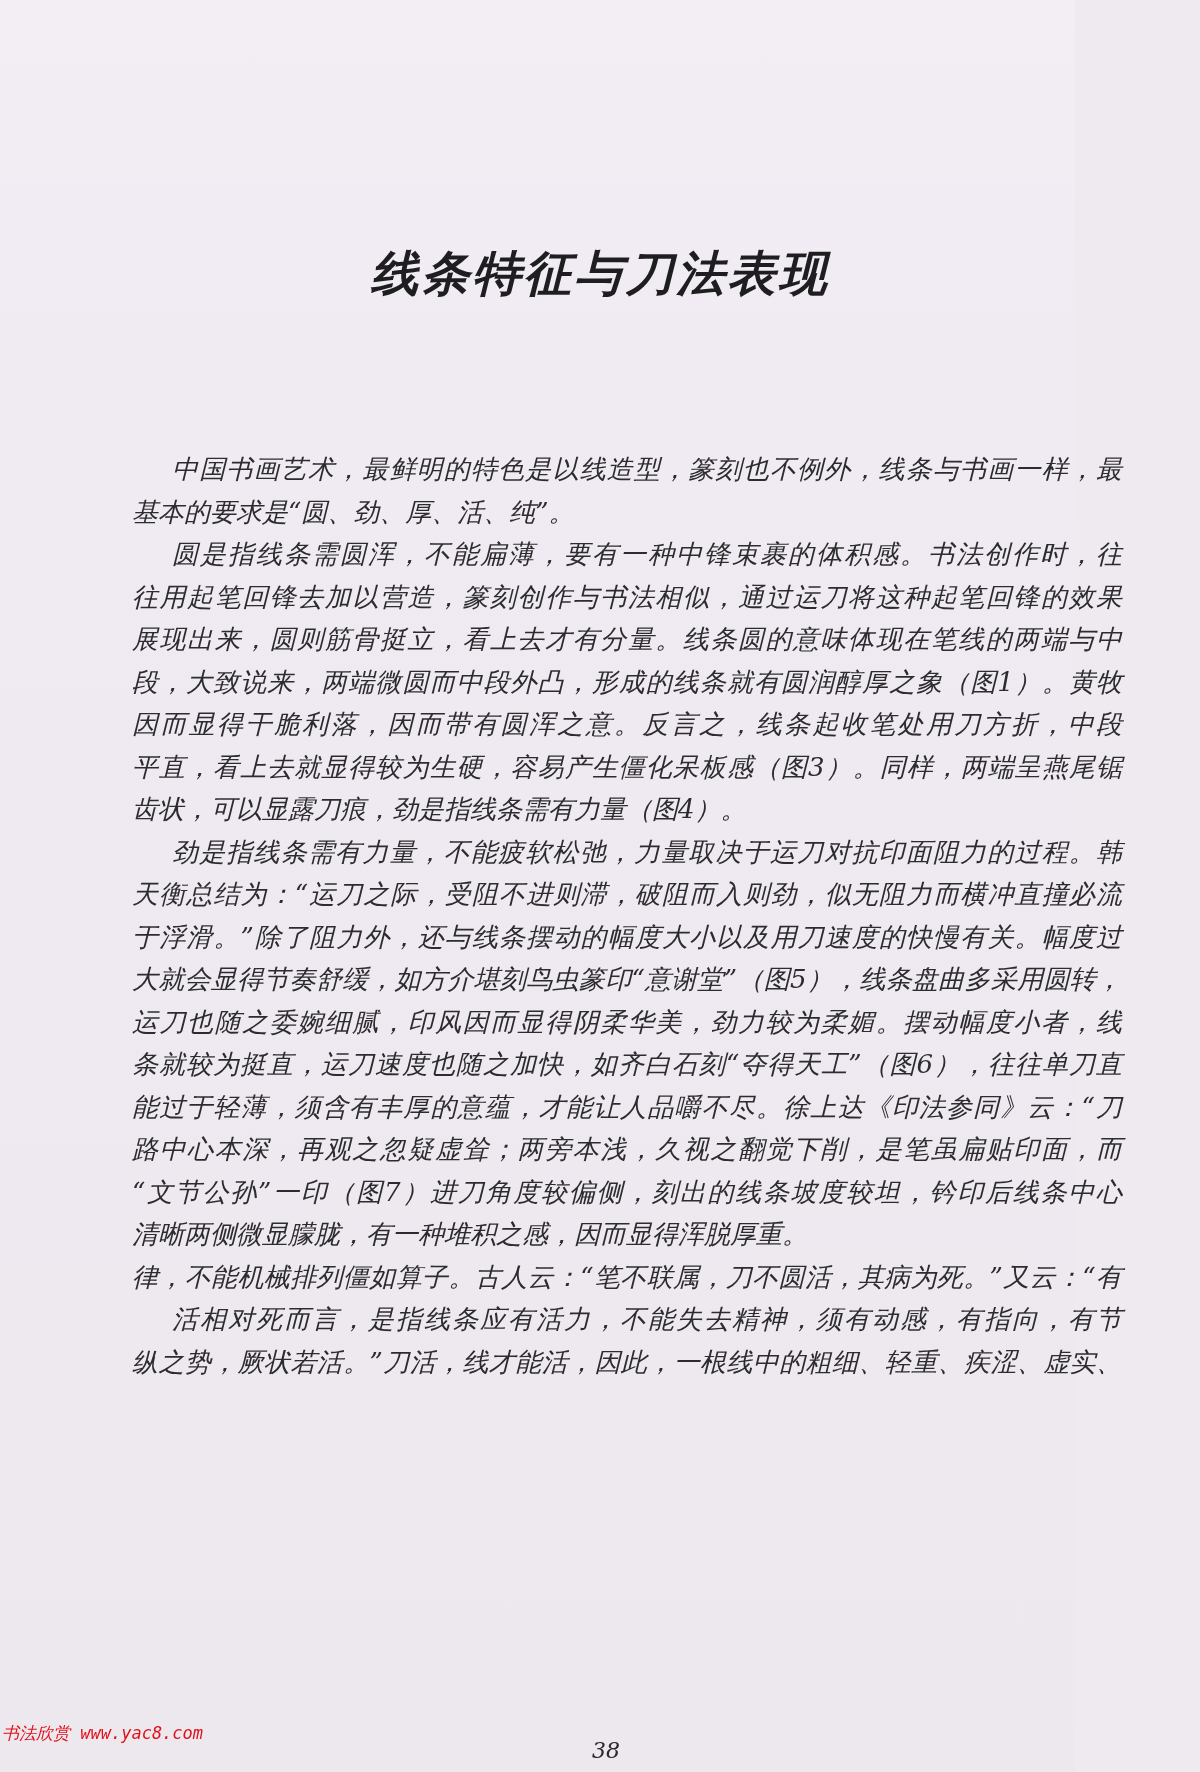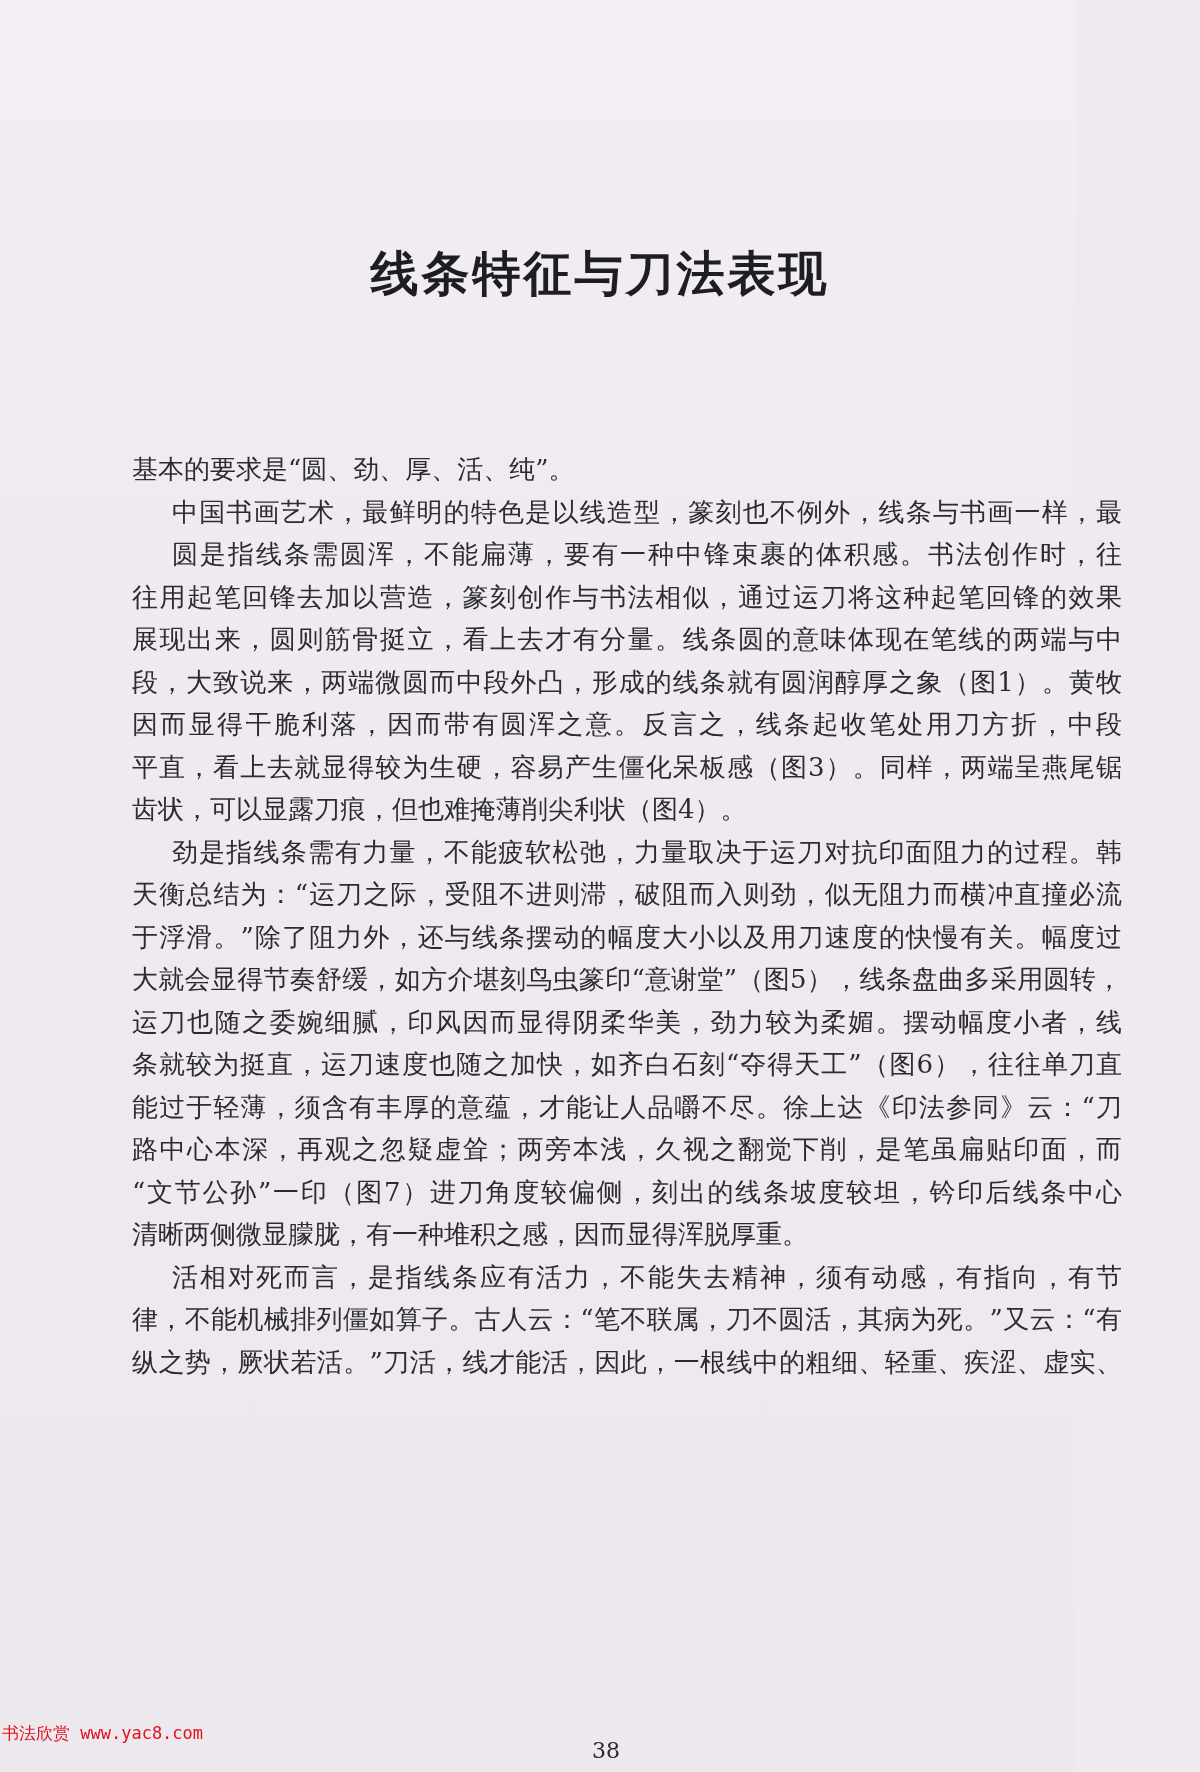--- a/index.html
+++ b/index.html
@@ -13,20 +13,21 @@
       position: relative;
       overflow: hidden;
       font-family: "DejaVu Serif", "Liberation Serif", serif;
       color: #2a2a2c;
     }
     .page {
       position: absolute;
       left: 0; top: 0;
       width: 1075px; height: 1772px;
       background: linear-gradient(180deg, #f2eef4 0%, #efe9f1 40%, #ede7ee 100%);
+      font-style: italic;
     }
     .title {
       position: absolute;
       top: 210px;
       left: 0;
       width: 1200px;
       text-align: center;
       font-size: 48px;
       font-weight: bold;
       letter-spacing: 3px;
@@ -75,53 +76,53 @@
 </head>
 <body>
 
 <div class="page">
 
   <h1 class="title">线条特征与刀法表现</h1>
 
   <div class="body-text">
 
     <div>
+      <span class="line first">中国书画艺术，最鲜明的特色是以线造型，篆刻也不例外，线条与书画一样，最</span>
       <span class="line last">基本的要求是“圆、劲、厚、活、纯”。</span>
-      <span class="line first">中国书画艺术，最鲜明的特色是以线造型，篆刻也不例外，线条与书画一样，最</span>
     </div>
 
     <div>
       <span class="line first">圆是指线条需圆浑，不能扁薄，要有一种中锋束裹的体积感。书法创作时，往</span>
       <span class="line">往用起笔回锋去加以营造，篆刻创作与书法相似，通过运刀将这种起笔回锋的效果</span>
       <span class="line">展现出来，圆则筋骨挺立，看上去才有分量。线条圆的意味体现在笔线的两端与中</span>
       <span class="line">段，大致说来，两端微圆而中段外凸，形成的线条就有圆润醇厚之象（图1）。黄牧</span>
       <span class="line">因而显得干脆利落，因而带有圆浑之意。反言之，线条起收笔处用刀方折，中段</span>
       <span class="line">平直，看上去就显得较为生硬，容易产生僵化呆板感（图3）。同样，两端呈燕尾锯</span>
-      <span class="line last">齿状，可以显露刀痕，但也难掩薄削尖利状（图4）。</span>
+      <span class="line last">齿状，可以显露刀痕，劲是指线条需有力量（图4）。</span>
     </div>
 
     <div>
       <span class="line first">劲是指线条需有力量，不能疲软松弛，力量取决于运刀对抗印面阻力的过程。韩</span>
       <span class="line">天衡总结为：“运刀之际，受阻不进则滞，破阻而入则劲，似无阻力而横冲直撞必流</span>
       <span class="line">于浮滑。”除了阻力外，还与线条摆动的幅度大小以及用刀速度的快慢有关。幅度过</span>
       <span class="line">大就会显得节奏舒缓，如方介堪刻鸟虫篆印“意谢堂”（图5），线条盘曲多采用圆转，</span>
       <span class="line">运刀也随之委婉细腻，印风因而显得阴柔华美，劲力较为柔媚。摆动幅度小者，线</span>
       <span class="line">条就较为挺直，运刀速度也随之加快，如齐白石刻“夺得天工”（图6），往往单刀直</span>
     </div>
 
     <div>
       <span class="line">能过于轻薄，须含有丰厚的意蕴，才能让人品嚼不尽。徐上达《印法参同》云：“刀</span>
       <span class="line">路中心本深，再观之忽疑虚耸；两旁本浅，久视之翻觉下削，是笔虽扁贴印面，而</span>
       <span class="line">“文节公孙”一印（图7）进刀角度较偏侧，刻出的线条坡度较坦，钤印后线条中心</span>
       <span class="line last">清晰两侧微显朦胧，有一种堆积之感，因而显得浑脱厚重。</span>
     </div>
 
     <div>
+      <span class="line">律，不能机械排列僵如算子。古人云：“笔不联属，刀不圆活，其病为死。”又云：“有</span>
       <span class="line first">活相对死而言，是指线条应有活力，不能失去精神，须有动感，有指向，有节</span>
-      <span class="line">律，不能机械排列僵如算子。古人云：“笔不联属，刀不圆活，其病为死。”又云：“有</span>
       <span class="line">纵之势，厥状若活。”刀活，线才能活，因此，一根线中的粗细、轻重、疾涩、虚实、</span>
     </div>
 
   </div>
 
   <div class="watermark">书法欣赏 www.yac8.com</div>
 
   <div class="page-number">38</div>
 
 </div>

